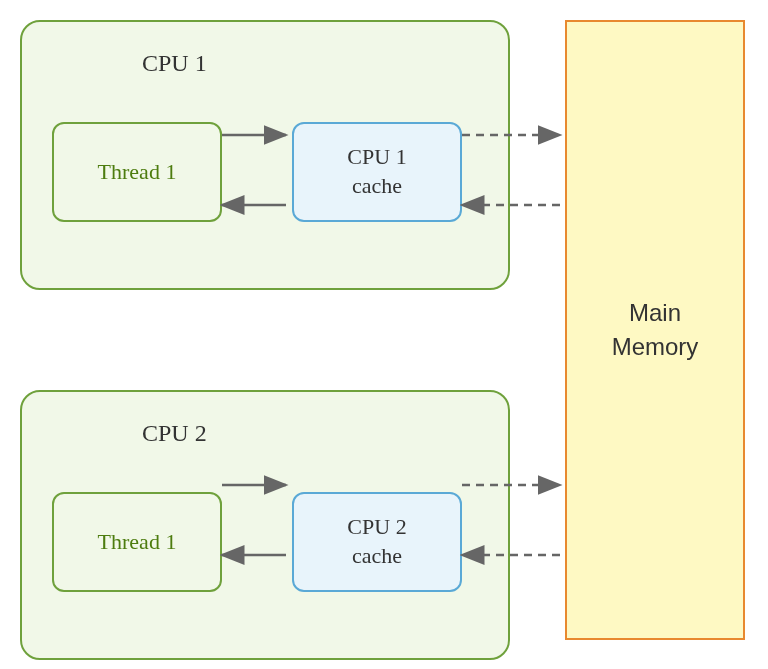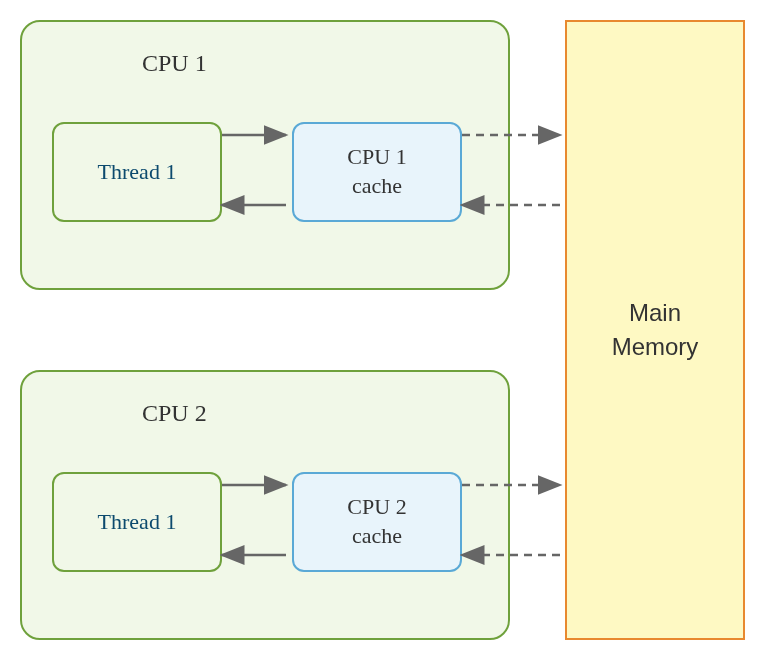--- a/index.html
+++ b/index.html
@@ -11,42 +11,42 @@
       background: #fff;
     }
     .cpu-box {
       position: absolute;
       background: #f1f8e8;
       border: 2px solid #6fa13c;
       border-radius: 20px;
       font-family: Liberation Serif, serif;
     }
     .cpu1 { left: 20px; top: 20px; width: 490px; height: 270px; }
-    .cpu2 { left: 20px; top: 370px; width: 490px; height: 270px; }
+    .cpu2 { left: 20px; top: 390px; width: 490px; height: 270px; }
     .cpu-title {
       position: absolute;
       top: 28px;
       left: 120px;
       font-size: 24px;
       color: #333;
     }
     .thread-box {
       position: absolute;
       left: 30px;
       top: 100px;
       width: 170px;
       height: 100px;
       background: #f1f8e8;
       border: 2px solid #6fa13c;
       border-radius: 12px;
       display: flex;
       align-items: center;
       justify-content: center;
       font-size: 22px;
-      color: #0c4a6e;
+      color: #4d7c0f;
     }
     .cache-box {
       position: absolute;
       left: 270px;
       top: 100px;
       width: 170px;
       height: 100px;
       background: #e8f4fb;
       border: 2px solid #5aa9d6;
       border-radius: 12px;

